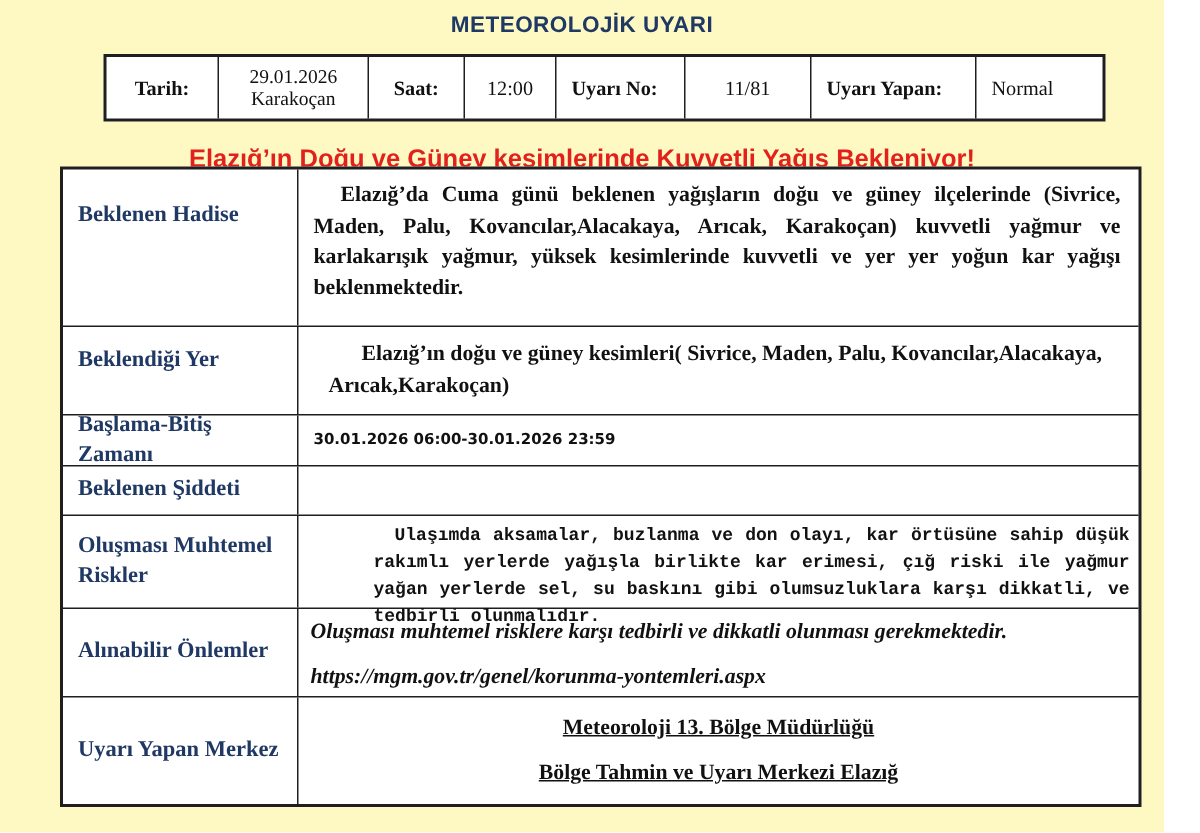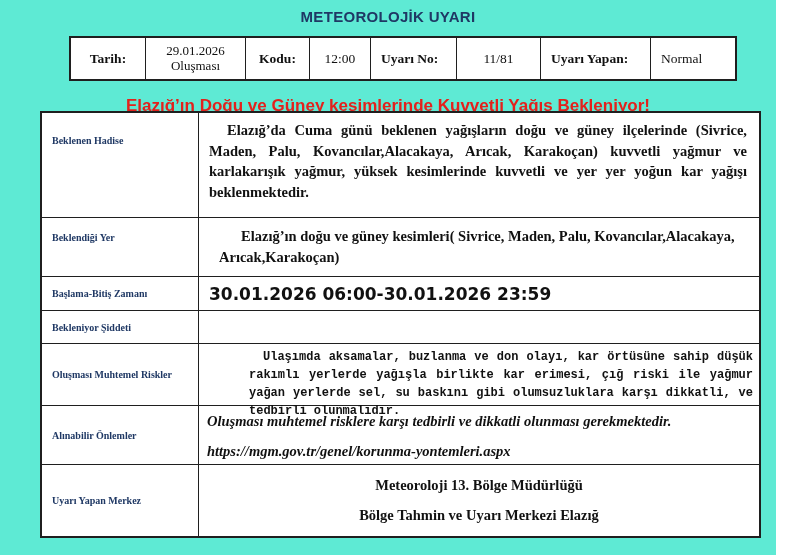--- a/index.html
+++ b/index.html
@@ -1,21 +1,21 @@
 <!DOCTYPE html>
 <html><head>
 <meta charset="utf-8">
 <style>
   * { margin: 0; padding: 0; box-sizing: border-box; }
   html, body { background: #ffffff; }
   .page {
     position: relative;
     width: 776px;
     height: 555px;
-    background: #5eead4;
+    background: #fef9c3;
     font-family: "Liberation Serif", serif;
     color: #111111;
     overflow: hidden;
   }
   .doc-title {
     position: absolute;
     top: 8px; left: 0; width: 100%;
     text-align: center;
     font-family: "Liberation Sans", sans-serif;
     font-weight: bold;
@@ -71,21 +71,21 @@
     border: 2px solid #1f1f1f;
     background: #ffffff;
   }
   .m-row { display: flex; border-top: 1px solid #1f1f1f; }
   .m-row:first-child { border-top: none; }
   .label-cell {
     flex: 0 0 157px;
     border-right: 1px solid #1f1f1f;
     color: #1F3864;
     font-weight: bold;
-    font-size: 10px;
+    font-size: 15px;
     line-height: 1.3;
     padding: 0 6px 0 10px;
     display: flex;
     align-items: center;
   }
   .content-cell {
     flex: 1;
     font-weight: bold;
     font-size: 14.5px;
     color: #111111;
@@ -107,56 +107,57 @@
   }
   .c2 {
     padding: 8px 10px 4px 8px;
     text-indent: 22px;
     line-height: 1.45;
   }
   .c3 {
     display: flex; align-items: center;
     padding-left: 10px;
     font-family: "DejaVu Sans", sans-serif;
-    font-size: 17px;
+    font-size: 10px;
   }
   .c4 { display: flex; align-items: center; padding-left: 10px; font-size: 15px; }
   .c5 {
     font-family: Liberation Mono, monospace;
     font-size: 12px;
     line-height: 1.5;
     padding: 4px 6px 2px 6px;
     text-align: justify;
     text-indent: 14px;
     margin-left: 44px;
   }
   .c6 { padding: 6px 8px 0 8px; line-height: 1.3; font-style: italic; }
   .c6 .line2 { margin-top: 11px; }
   .c7 {
     display: flex;
     flex-direction: column;
     justify-content: center;
     text-align: center;
     gap: 13px;
+    text-decoration: underline;
   }
 </style>
 </head>
 <body>
 
 <div class="page">
 
   <div class="doc-title">METEOROLOJİK UYARI</div>
 
   <div class="header-table">
     <div class="h-cell hw1 h-label">Tarih:</div>
     <div class="h-cell hw2">
       <span>29.01.2026</span>
-      <span>Oluşması</span>
-    </div>
-    <div class="h-cell hw3 h-label">Kodu:</div>
+      <span>Karakoçan</span>
+    </div>
+    <div class="h-cell hw3 h-label">Saat:</div>
     <div class="h-cell hw4">12:00</div>
     <div class="h-cell hw5 h-label h-left">Uyarı No:</div>
     <div class="h-cell hw6">11/81</div>
     <div class="h-cell hw7 h-label h-left">Uyarı Yapan:</div>
     <div class="h-cell hw8 h-left">Normal</div>
   </div>
 
   <div class="headline">Elazığ’ın Doğu ve Güney kesimlerinde Kuvvetli Yağış Bekleniyor!</div>
 
   <div class="main-table">
@@ -170,21 +171,21 @@
       <div class="label-cell">Beklendiği Yer</div>
       <div class="content-cell c2">Elazığ’ın   doğu ve güney  kesimleri( Sivrice, Maden, Palu, Kovancılar,Alacakaya, Arıcak,Karakoçan)</div>
     </div>
 
     <div class="m-row r3">
       <div class="label-cell">Başlama-Bitiş Zamanı</div>
       <div class="content-cell c3">30.01.2026 06:00-30.01.2026 23:59</div>
     </div>
 
     <div class="m-row r4">
-      <div class="label-cell">Bekleniyor Şiddeti</div>
+      <div class="label-cell">Beklenen Şiddeti</div>
     </div>
 
     <div class="m-row r5">
       <div class="label-cell">Oluşması Muhtemel Riskler</div>
       <div class="content-cell c5">Ulaşımda aksamalar, buzlanma ve don olayı, kar örtüsüne sahip düşük rakımlı yerlerde yağışla birlikte kar erimesi, çığ riski ile yağmur yağan yerlerde sel, su baskını gibi olumsuzluklara karşı dikkatli, ve tedbirli olunmalıdır.</div>
     </div>
 
     <div class="m-row r6">
       <div class="label-cell">Alınabilir Önlemler</div>
       <div class="content-cell c6">

